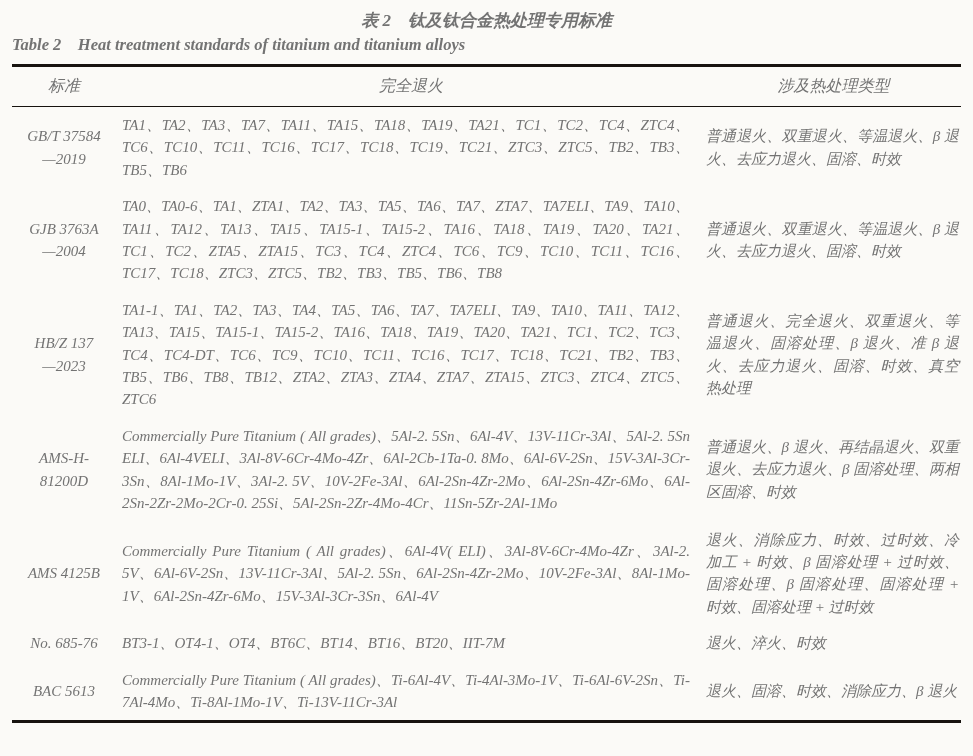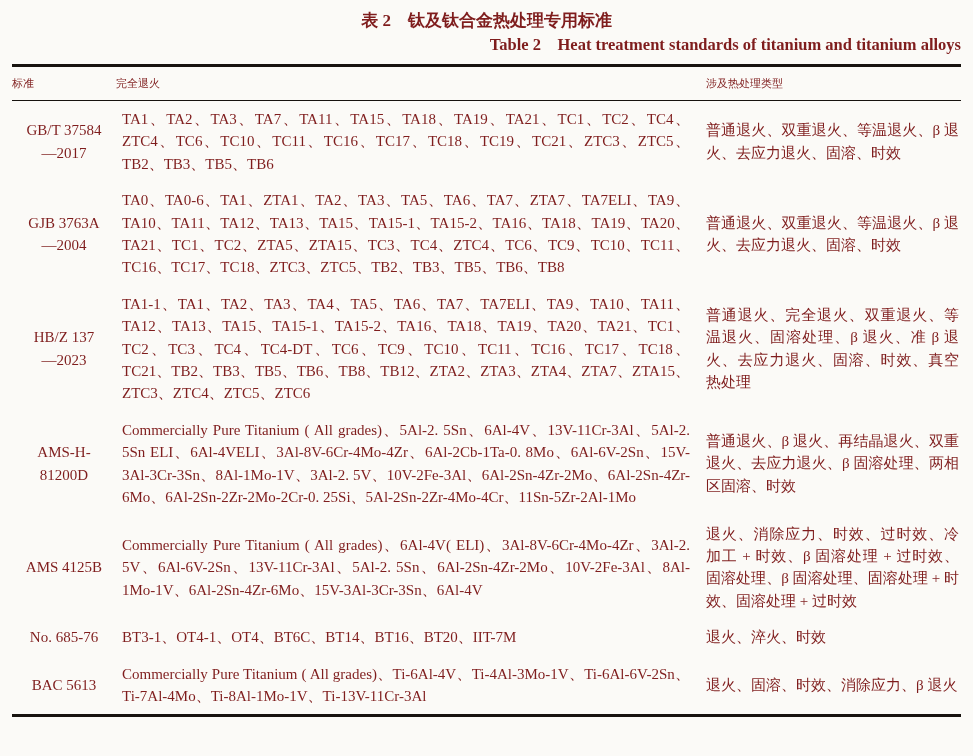--- a/index.html
+++ b/index.html
@@ -6,55 +6,56 @@
   body{
     background:#e8e8e6;
     font-family:"Liberation Serif","DejaVu Serif",serif;
   }
   .page{
     position:relative;
     width:973px;
     height:756px;
     margin:0 auto;
     background:#fbfaf7;
-    color:#7f1d1d;
+    color:#737373;
     overflow:hidden;
     box-sizing:border-box;
     padding:8px 12px 0 12px;
+    font-style:italic;
   }
   .caption-zh{
     text-align:center;
     font-weight:bold;
     font-size:17px;
     line-height:22px;
     white-space:pre-wrap;
     margin-top:2px;
   }
   .caption-en{
-    text-align:right;
+    text-align:left;
     font-weight:bold;
     font-size:16.5px;
     line-height:22px;
     white-space:pre-wrap;
     margin-top:2px;
   }
   table.std-table{
     width:949px;
     margin:8px auto 0 auto;
     border-collapse:collapse;
     border-top:3px solid #17130f;
     border-bottom:3.5px solid #17130f;
     table-layout:fixed;
   }
   table.std-table thead th{
     font-weight:normal;
-    font-size:11px;
+    font-size:16px;
     padding:9px 0 9px 0;
     border-bottom:1.5px solid #17130f;
-    text-align:left;
+    text-align:center;
     vertical-align:middle;
   }
   col.c-standard{width:104px;}
   col.c-grades{width:590px;}
   col.c-treatments{width:255px;}
   td{
     font-size:15px;
     line-height:22.4px;
     vertical-align:middle;
     padding:7px 0;
@@ -90,21 +91,21 @@
     <thead>
       <tr>
         <th>标准</th>
         <th>完全退火</th>
         <th>涉及热处理类型</th>
       </tr>
     </thead>
     <tbody>
       <tr>
         <td class="cell-standard">GB/T 37584
-—2017</td>
+—2019</td>
         <td class="cell-grades">TA1、TA2、TA3、TA7、TA11、TA15、TA18、TA19、TA21、TC1、TC2、TC4、ZTC4、TC6、TC10、TC11、TC16、TC17、TC18、TC19、TC21、ZTC3、ZTC5、TB2、TB3、TB5、TB6</td>
         <td class="cell-treatments">普通退火、双重退火、等温退火、β 退火、去应力退火、固溶、时效</td>
       </tr>
       <tr>
         <td class="cell-standard">GJB 3763A
 —2004</td>
         <td class="cell-grades">TA0、TA0-6、TA1、ZTA1、TA2、TA3、TA5、TA6、TA7、ZTA7、TA7ELI、TA9、TA10、TA11、TA12、TA13、TA15、TA15-1、TA15-2、TA16、TA18、TA19、TA20、TA21、TC1、TC2、ZTA5、ZTA15、TC3、TC4、ZTC4、TC6、TC9、TC10、TC11、TC16、TC17、TC18、ZTC3、ZTC5、TB2、TB3、TB5、TB6、TB8</td>
         <td class="cell-treatments">普通退火、双重退火、等温退火、β 退火、去应力退火、固溶、时效</td>
       </tr>
       <tr>

